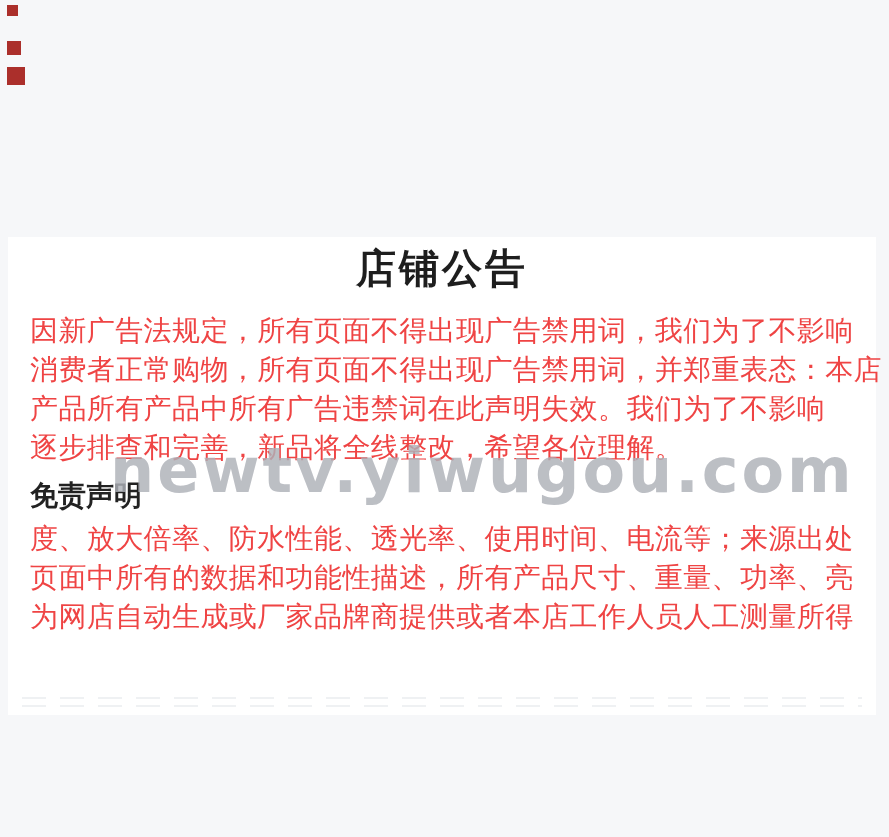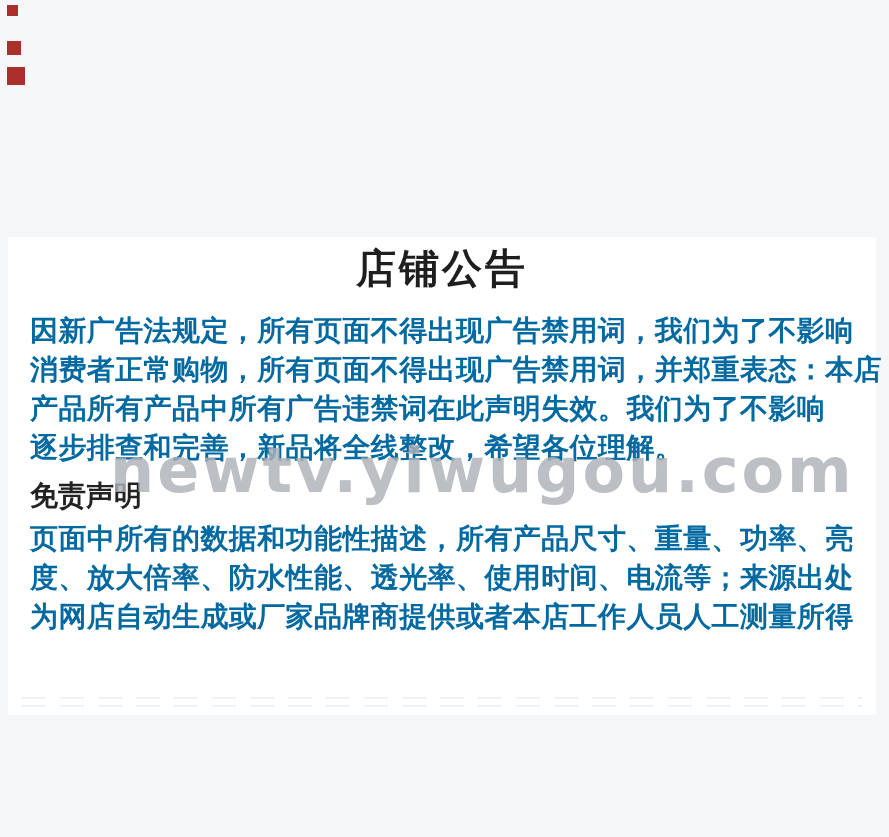--- a/index.html
+++ b/index.html
@@ -42,24 +42,24 @@
     padding-top: 8px;
     font-size: 40px;
     line-height: 46px;
     font-weight: 700;
     letter-spacing: 3px;
     text-align: center;
     color: #1e1e1e;
   }
   .body-text {
     margin: 0;
-    color: #0369a1;
+    color: #ef4444;
     font-size: 28px;
     line-height: 39px;
-    font-weight: 700;
+    font-weight: 400;
     letter-spacing: 0.4px;
   }
   .para1 { margin-top: 20px; }
   .para2 { margin-top: 8px; }
   .disclaimer-heading {
     margin-top: 14px;
     font-size: 28px;
     line-height: 30px;
     font-weight: 700;
     color: #222222;
@@ -111,22 +111,22 @@
     <div class="body-text para1">
       <div class="line">因新广告法规定，所有页面不得出现广告禁用词，我们为了不影响</div>
       <div class="line">消费者正常购物，所有页面不得出现广告禁用词，并郑重表态：本店</div>
       <div class="line">产品所有产品中所有广告违禁词在此声明失效。我们为了不影响</div>
       <div class="line">逐步排查和完善，新品将全线整改，希望各位理解。</div>
     </div>
 
     <div class="disclaimer-heading">免责声明</div>
 
     <div class="body-text para2">
+      <div class="line">度、放大倍率、防水性能、透光率、使用时间、电流等；来源出处</div>
       <div class="line">页面中所有的数据和功能性描述，所有产品尺寸、重量、功率、亮</div>
-      <div class="line">度、放大倍率、防水性能、透光率、使用时间、电流等；来源出处</div>
       <div class="line">为网店自动生成或厂家品牌商提供或者本店工作人员人工测量所得</div>
     </div>
 
     <div class="dashes">
       <div class="dash-row"></div>
       <div class="dash-row"></div>
     </div>
 
   </div>
 

